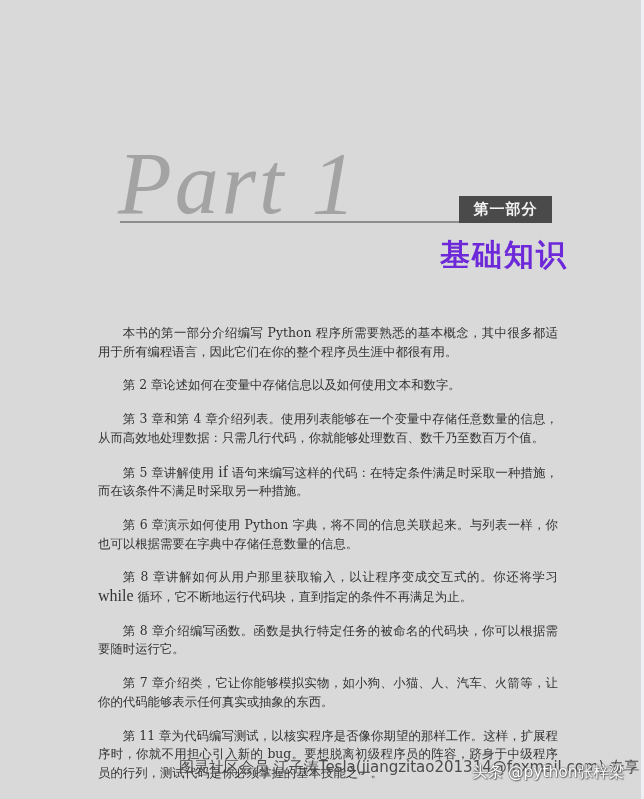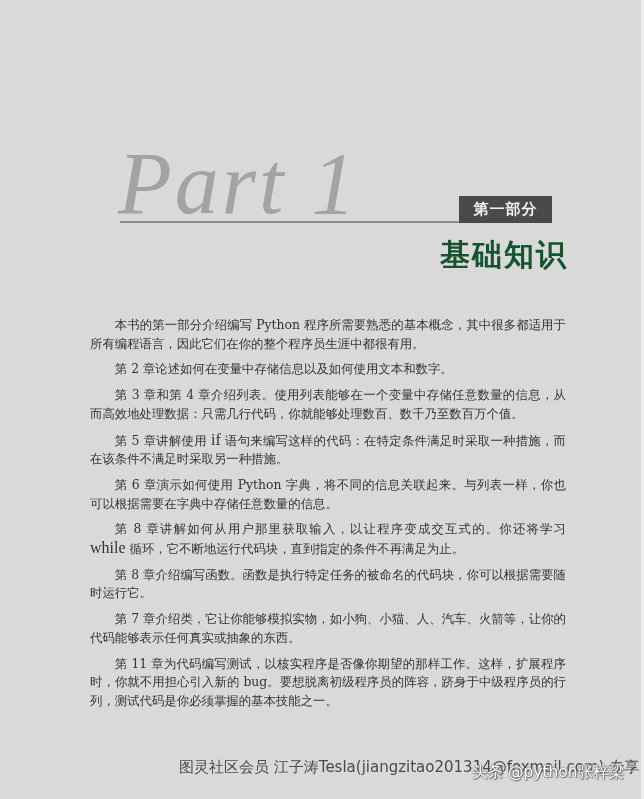--- a/index.html
+++ b/index.html
@@ -58,36 +58,36 @@
       letter-spacing: 1px;
     }
     .section-title {
       position: absolute;
       right: 76px;
       top: 236px;
       font-family: "DejaVu Sans", "Liberation Sans", sans-serif;
       font-weight: bold;
       font-size: 30px;
       line-height: 38px;
-      color: #14532d;
+      color: #6d28d9;
       letter-spacing: 2px;
       white-space: nowrap;
     }
     .body-text {
       position: absolute;
       left: 83px;
       top: 309px;
       width: 490px;
       font-size: 12.4px;
       line-height: 18.7px;
       color: #333333;
       text-align: justify;
     }
     .body-text p {
-      margin: 7px;
+      margin: 15px;
       text-indent: 2em;
     }
     .code {
       font-family: Liberation Serif, serif;
       font-size: 16px;
     }
     .footer {
       position: absolute;
       left: 179px;
       top: 758px;

